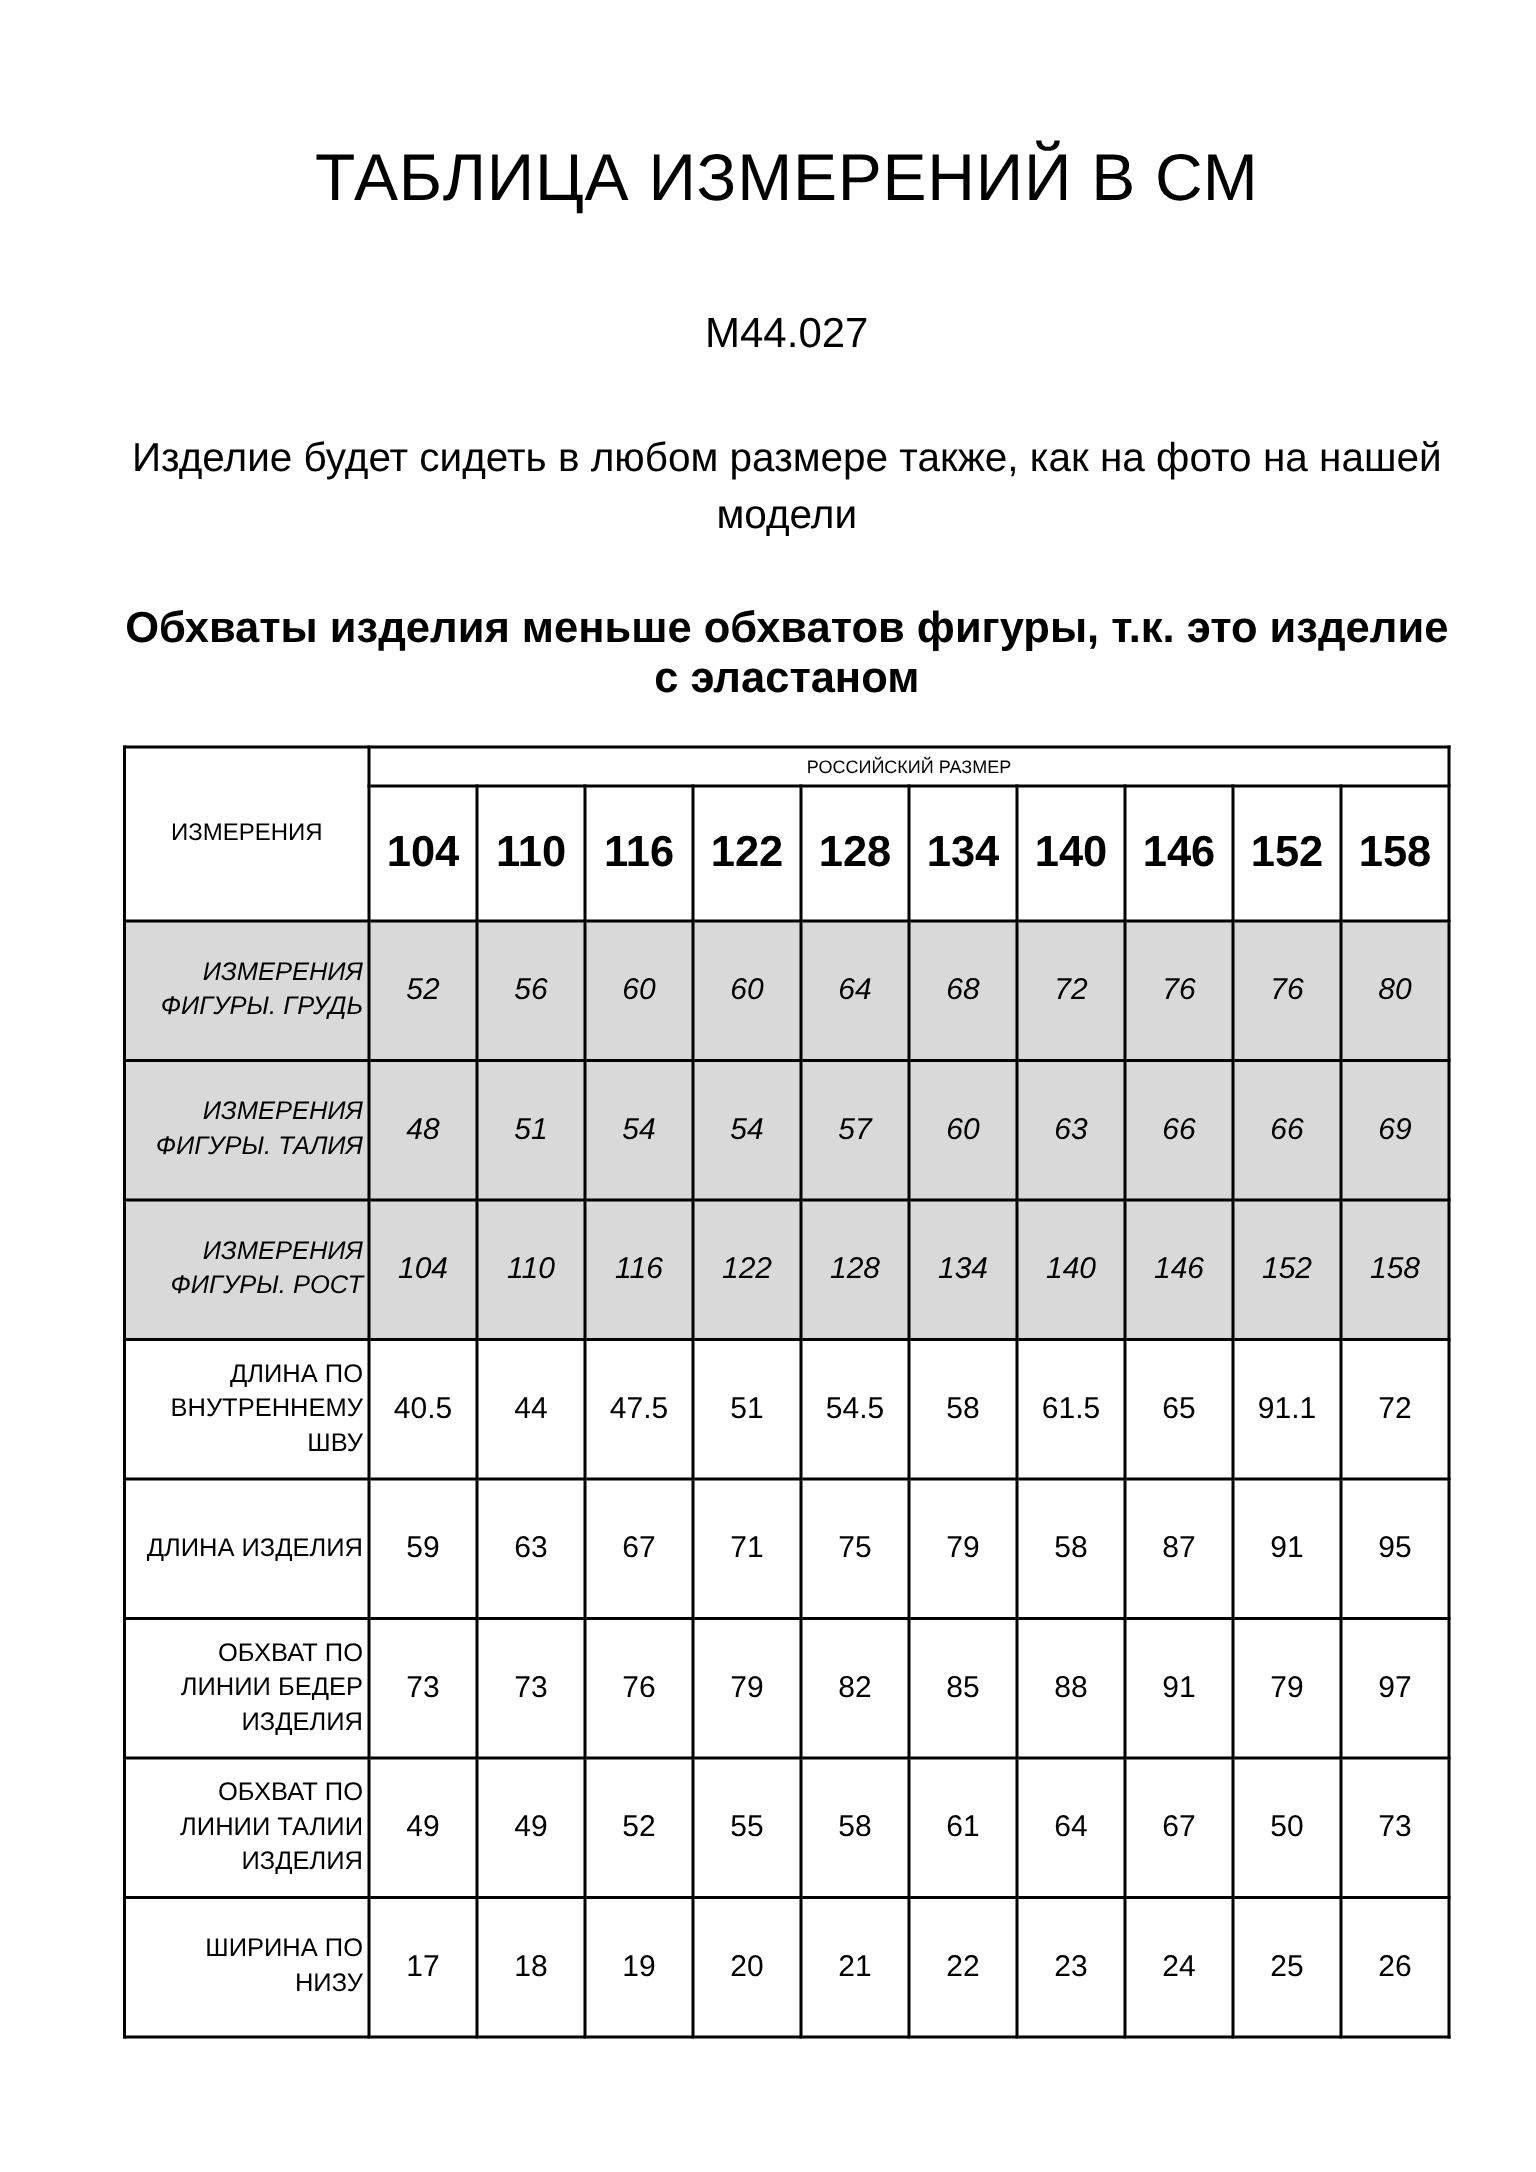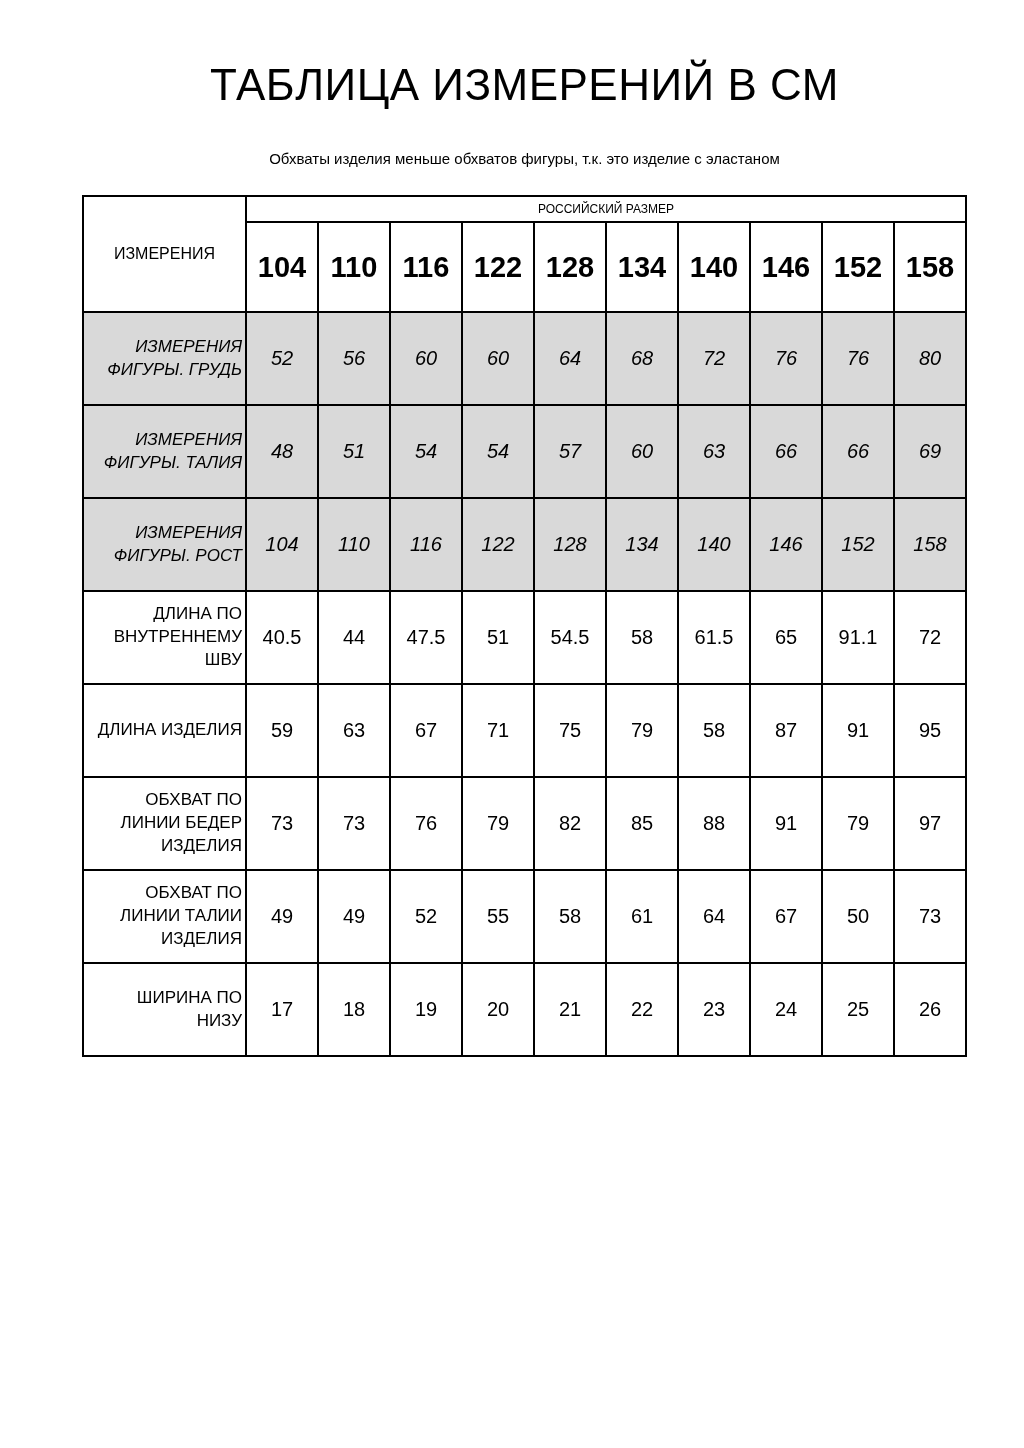--- a/index.html
+++ b/index.html
@@ -10,41 +10,41 @@
     color: #000;
     font-family: "Liberation Sans", sans-serif;
     overflow: hidden;
   }
   .content {
     width: 885px;
     margin-left: 82px;
     text-align: center;
   }
   .title {
-    padding-top: 60px;
+    padding-top: 94px;
     font-size: 44px;
     font-weight: 400;
     letter-spacing: 0.5px;
     white-space: nowrap;
   }
   .model-code {
     margin-top: 62px;
     font-size: 28px;
     font-weight: 400;
   }
   .note-fit {
     margin-top: 48px;
     font-size: 27px;
     line-height: 1.42;
     font-weight: 400;
   }
   .note-elastane {
     margin-top: 40px;
-    font-size: 15px;
-    font-weight: 400;
+    font-size: 29px;
+    font-weight: 700;
   }
   table.size-table {
     margin-top: 28px;
     width: 885px;
     border-collapse: collapse;
     table-layout: fixed;
   }
   .size-table th, .size-table td {
     border: 2px solid var(--border-color, #000);
     text-align: center;
@@ -81,21 +81,23 @@
     font-style: italic;
   }
 </style>
 </head>
 <body>
 
 <div class="content">
 
   <h1 class="title">ТАБЛИЦА ИЗМЕРЕНИЙ В СМ</h1>
 
-
+  <div class="model-code">М44.027</div>
+
+  <p class="note-fit">Изделие будет сидеть в любом размере также, как на фото на нашей модели</p>
 
   <p class="note-elastane">Обхваты изделия меньше обхватов фигуры, т.к. это изделие с эластаном</p>
 
   <table class="size-table">
     <colgroup>
       <col style="width:163px">
       <col span="10">
     </colgroup>
     <thead>
       <tr>

